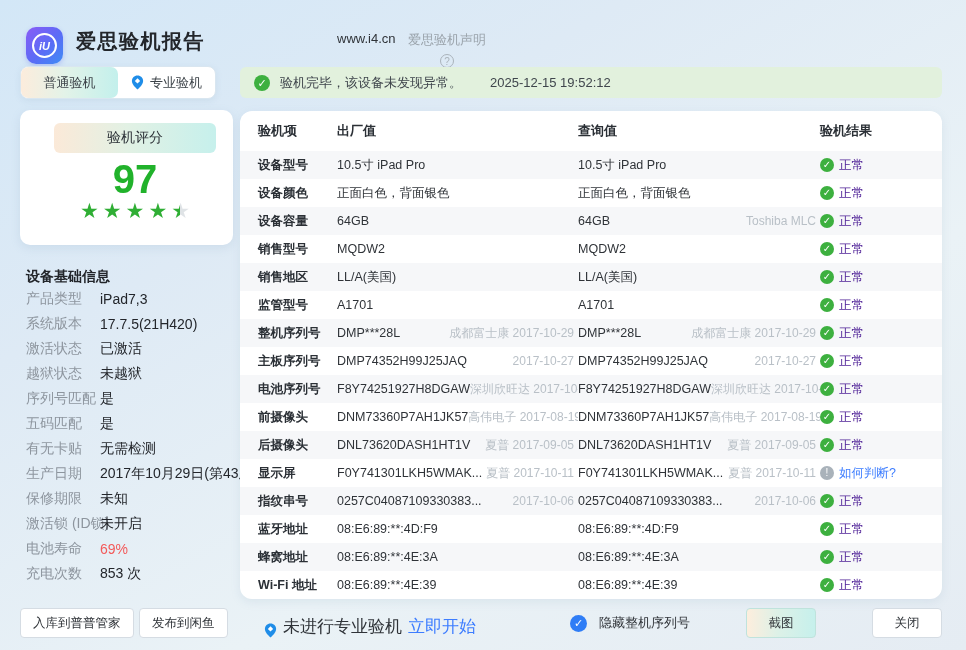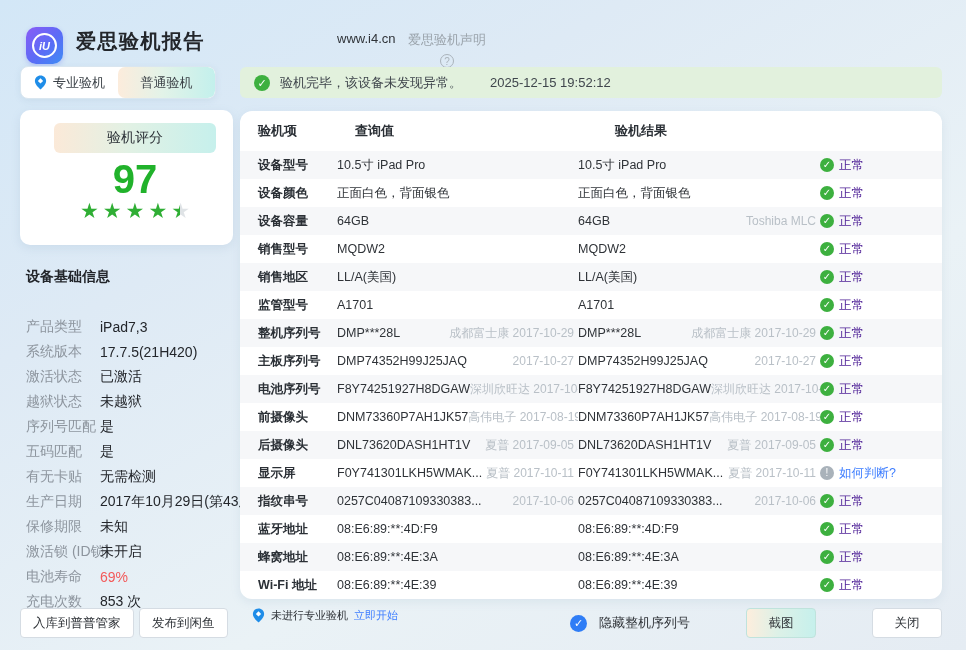--- a/index.html
+++ b/index.html
@@ -42,30 +42,30 @@
         display:flex;align-items:center;justify-content:center;font-size:14px;color:#2b3036;}
   .score-value{margin-top:5px;font-size:40px;line-height:42px;font-weight:bold;color:#21b22b;}
   .stars{display:flex;gap:4px;font-size:21px;line-height:22px;}
   .star{color:#dfe3e6;}
   .star.full{color:#2fae34;}
   .star.half{background:linear-gradient(90deg,#2fae34 50%,#dfe3e6 50%);
         -webkit-background-clip:text;background-clip:text;color:transparent;}
 
   
   .info-section{position:absolute;left:26px;top:268px;width:208px;}
-  .info-title{font-size:14px;font-weight:bold;color:#23262b;margin-bottom:28px;}
+  .info-title{font-size:14px;font-weight:bold;color:#23262b;margin-bottom:0;}
   .info-row{display:flex;height:25px;align-items:center;font-size:14px;white-space:nowrap;}
   .info-label{width:74px;color:#8d959e;flex-shrink:0;}
   .info-value{color:#23262b;}
   .info-value.red{color:#f35a5a;}
 
   
   .table-card{position:absolute;left:240px;top:111px;width:702px;height:488px;background:#fff;border-radius:12px;
         box-shadow:0 3px 10px rgba(130,160,190,.15);overflow:hidden;}
-  .thead{display:flex;align-items:center;height:40px;font-size:13px;font-weight:bold;color:#2b3036;gap:18px;}
+  .thead{display:flex;align-items:center;height:40px;font-size:13px;font-weight:bold;color:#2b3036;}
   .trow{display:flex;align-items:center;height:28px;font-size:12.5px;}
   .trow.striped{background:#f6f7f9;}
   .c-item{width:79px;padding-left:18px;font-weight:bold;color:#2b3036;flex-shrink:0;white-space:nowrap;}
   .c-factory{width:241px;display:flex;align-items:center;flex-shrink:0;overflow:hidden;white-space:nowrap;}
   .c-query{width:242px;display:flex;align-items:center;flex-shrink:0;overflow:hidden;white-space:nowrap;}
   .c-result{flex:1;display:flex;align-items:center;gap:5px;}
   .val{color:#2f3338;}
   .extra{margin-left:auto;padding-right:4px;color:#b9c0c7;font-size:12px;}
   .result-check{width:14px;height:14px;border-radius:50%;background:#3db03f;color:#fff;font-size:10px;line-height:14px;
         text-align:center;flex-shrink:0;}
@@ -73,21 +73,21 @@
   .info-dot{width:14px;height:14px;border-radius:50%;background:#a9b2ba;color:#fff;font-size:10px;line-height:14px;
         text-align:center;flex-shrink:0;}
   .help-link{color:#3d7dff;cursor:pointer;}
 
   
   .btn{position:absolute;top:608px;height:30px;display:inline-flex;align-items:center;justify-content:center;
         background:#fff;border:1px solid #d5dce3;border-radius:4px;font-size:12.5px;color:#2f3338;
         padding:0 12px;box-sizing:border-box;cursor:pointer;}
   .btn-warehouse{left:20px;}
   .btn-publish{left:139px;}
-  .pro-note{position:absolute;left:252px;top:608px;height:30px;display:flex;align-items:flex-start;gap:6px;font-size:11px;color:#2f3338;}
+  .pro-note{position:absolute;left:264px;top:608px;height:30px;display:flex;align-items:flex-end;gap:6px;font-size:17px;color:#2f3338;}
   .link{color:#3d7dff;cursor:pointer;}
   .right-group{position:absolute;right:24px;top:608px;height:30px;display:flex;align-items:center;gap:12px;}
   .checkbox{width:17px;height:17px;border-radius:50%;background:#2f7df6;color:#fff;font-size:11px;line-height:17px;
         text-align:center;cursor:pointer;flex-shrink:0;}
   .hide-label{font-size:13px;color:#2f3338;}
   .btn-inline{position:static;width:70px;margin-left:44px;}
   .btn-screenshot{background:linear-gradient(90deg,#fdeedd 0%,#ddf1e7 45%,#c6f0ec 100%);border:1px solid #bfe3dc;}
 </style>
 </head>
 <body>
@@ -100,29 +100,29 @@
     </div>
     <div class="app-title">爱思验机报告</div>
   </div>
   <div class="site">www.i4.cn</div>
   <div class="statement">
     <span>爱思验机声明</span>
     <span class="qmark">?</span>
   </div>
 
   <div class="tabs">
+    <div class="tab active">
+      <span>普通验机</span>
+    </div>
     <div class="tab">
       <svg class="pin" viewBox="0 0 24 28">
         <path d="M12 1C6 1 1.5 5.6 1.5 11.3 1.5 19 12 27 12 27s10.5-8 10.5-15.7C22.5 5.6 18 1 12 1z" fill="#1f8de8"></path>
         <rect x="8.5" y="7.5" width="7" height="7" fill="#fff" transform="rotate(45 12 11)"></rect>
       </svg>
       <span>专业验机</span>
-    </div>
-    <div class="tab active">
-      <span>普通验机</span>
     </div>
   </div>
 
   <div class="banner">
     <span class="check-badge">✓</span>
     <span>验机完毕，该设备未发现异常。</span>
     <span class="banner-time">2025-12-15 19:52:12</span>
   </div>
 
   <div class="score-card">
@@ -187,20 +187,21 @@
         <div class="info-row">
           <span class="info-label">充电次数</span>
           <span class="info-value">853 次</span>
         </div>
       </div>
   </div>
 
   <div class="table-card">
     <div class="thead">
       <span class="c-item">验机项</span>
+      <span class="c-factory">出厂值</span>
       <span class="c-query">查询值</span>
       <span class="c-result">验机结果</span>
     </div>
     <div>
         <div class="trow striped">
           <span class="c-item">设备型号</span>
           <span class="c-factory">
             <span class="val">10.5寸 iPad Pro</span>
           </span>
           <span class="c-query">

